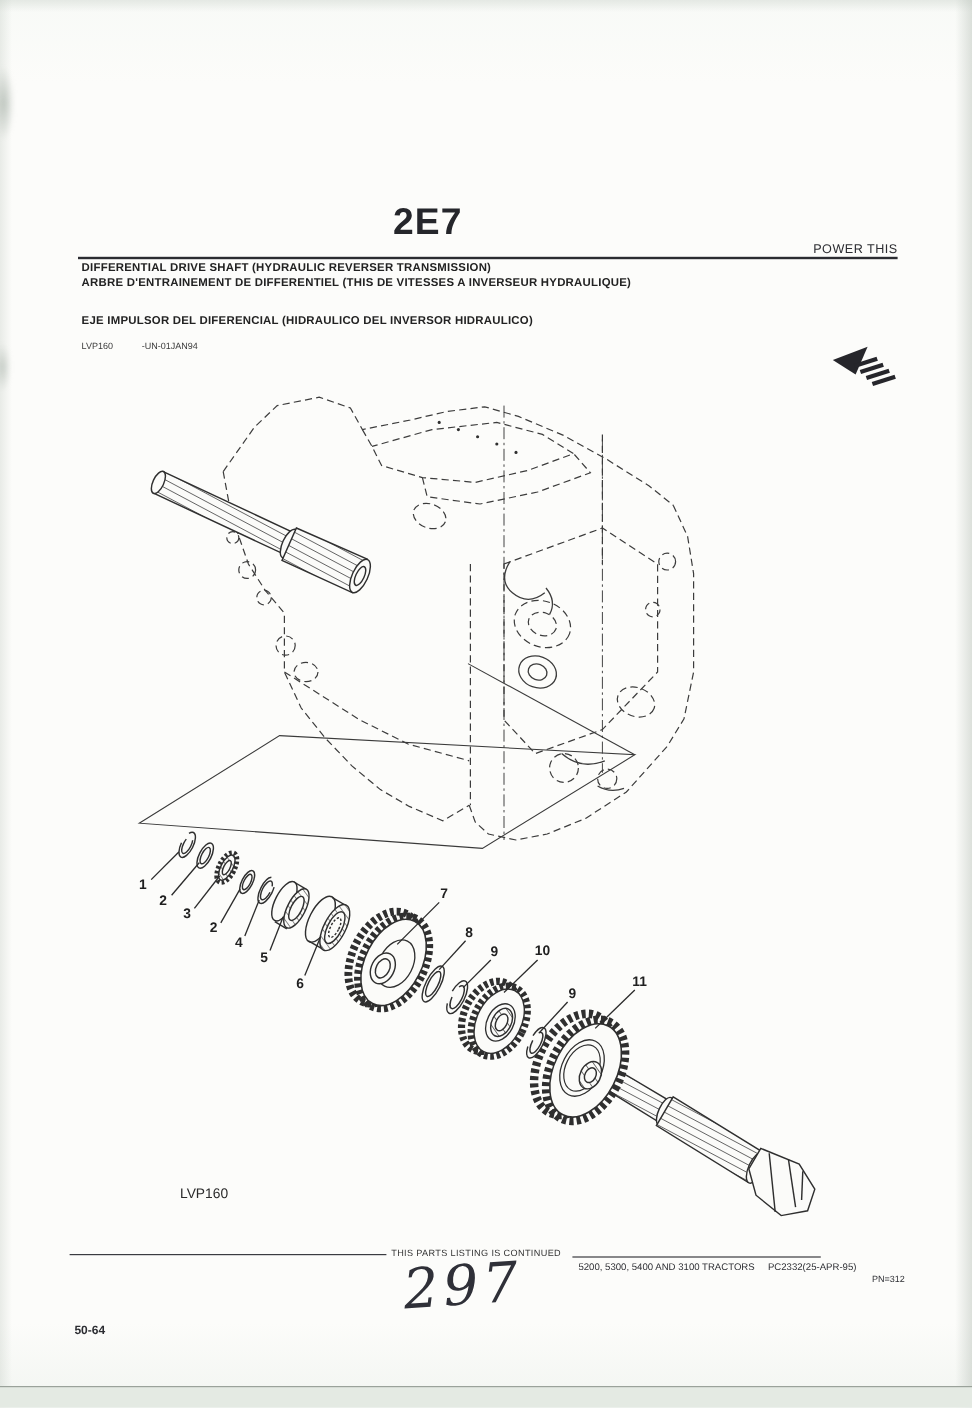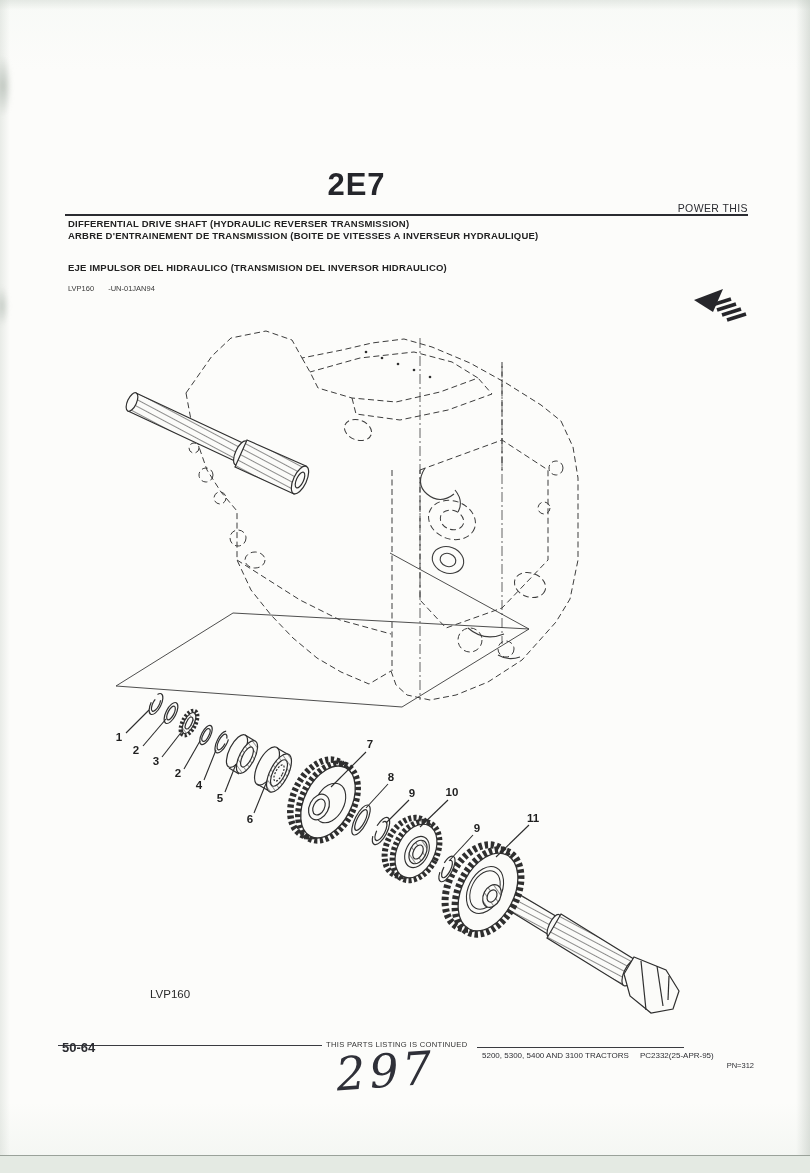--- a/index.html
+++ b/index.html
@@ -36,27 +36,27 @@
     font-size:10.5px;letter-spacing:.4px;color:#2b2c31;
   }
   .header-rule{
     position:absolute;left:65px;top:214px;width:683px;height:2px;background:#2b2c31;
   }
   .heading{position:absolute;left:68px;font-size:9.5px;font-weight:bold;letter-spacing:.2px;color:#222;text-align:right;}
   .h-en{top:218px;}
   .h-fr{top:230px;}
   .h-es{top:262px;}
   .fig-line{position:absolute;left:68px;top:284px;font-size:7.5px;color:#3a3a3a;}
-  .fig-line .rev{margin-left:14px;}
+  .fig-line .rev{margin-left:24px;}
   .arrow-box{position:absolute;left:688px;top:284px;width:62px;height:42px;}
   .diagram-svg{position:absolute;left:0;top:0;width:810px;height:1173px;}
   .footer-rule-left{position:absolute;left:58px;top:1045px;width:264px;height:1.2px;background:#3a3b40;}
   .footer-rule-right{position:absolute;left:477px;top:1047px;width:207px;height:1.2px;background:#3a3b40;}
   .continued-note{position:absolute;left:326px;top:1040px;font-size:7.6px;letter-spacing:.3px;color:#333;}
-  .page-number{position:absolute;left:62px;top:1040px;font-size:13px;font-weight:bold;color:#2c2d32;}
+  .page-number{position:absolute;left:62px;top:1104px;font-size:10px;font-weight:bold;color:#2c2d32;}
   .footer-right{position:absolute;left:482px;top:1051px;font-size:8px;color:#2e2f34;white-space:nowrap;}
   .footer-right .cat{margin-left:11px;text-align:right;}
   .footer-right .dt{margin-left:0;}
   .pn-ref{position:absolute;left:664px;top:1061px;width:90px;text-align:right;font-size:7.5px;color:#2e2f34;}
   .handwritten{
     position:absolute;left:336px;top:1044px;
     font-family:"DejaVu Serif", serif;font-style:italic;
     font-size:46px;color:#2f3038;letter-spacing:4px;
     transform:rotate(-4deg);font-weight:400;
   }
@@ -68,22 +68,22 @@
 <div class="edge-top"></div>
 <div class="edge-left"></div>
 <div class="edge-right"></div>
 <div class="smudge1"></div>
 <div class="smudge2"></div>
 
 <div class="page-title">2E7</div>
 <div class="section-name">POWER THIS</div>
 <div class="header-rule"></div>
 <div class="heading h-en">DIFFERENTIAL DRIVE SHAFT (HYDRAULIC REVERSER TRANSMISSION)</div>
-<div class="heading h-fr">ARBRE D'ENTRAINEMENT DE TRANSMISSION (BOITE DE VITESSES A INVERSEUR HYDRAULIQUE)</div>
-<div class="heading h-es">EJE IMPULSOR DEL HIDRAULICO (TRANSMISION DEL INVERSOR HIDRAULICO)</div>
+<div class="heading h-fr">ARBRE D'ENTRAINEMENT DE DIFFERENTIEL (THIS DE VITESSES A INVERSEUR HYDRAULIQUE)</div>
+<div class="heading h-es">EJE IMPULSOR DEL DIFERENCIAL (HIDRAULICO DEL INVERSOR HIDRAULICO)</div>
 <div class="fig-line">
   <span>LVP160</span><span class="rev">-UN-01JAN94</span>
 </div>
 
 <div class="arrow-box">
   <svg width="62" height="42" viewBox="688 284 62 42">
     <polygon points="694,300 723,289 713,312" fill="#26262b"></polygon>
     <g stroke="#26262b" stroke-width="3.6">
       <line x1="712" y1="305" x2="731" y2="299"></line>
       <line x1="717" y1="310" x2="736" y2="304"></line>

